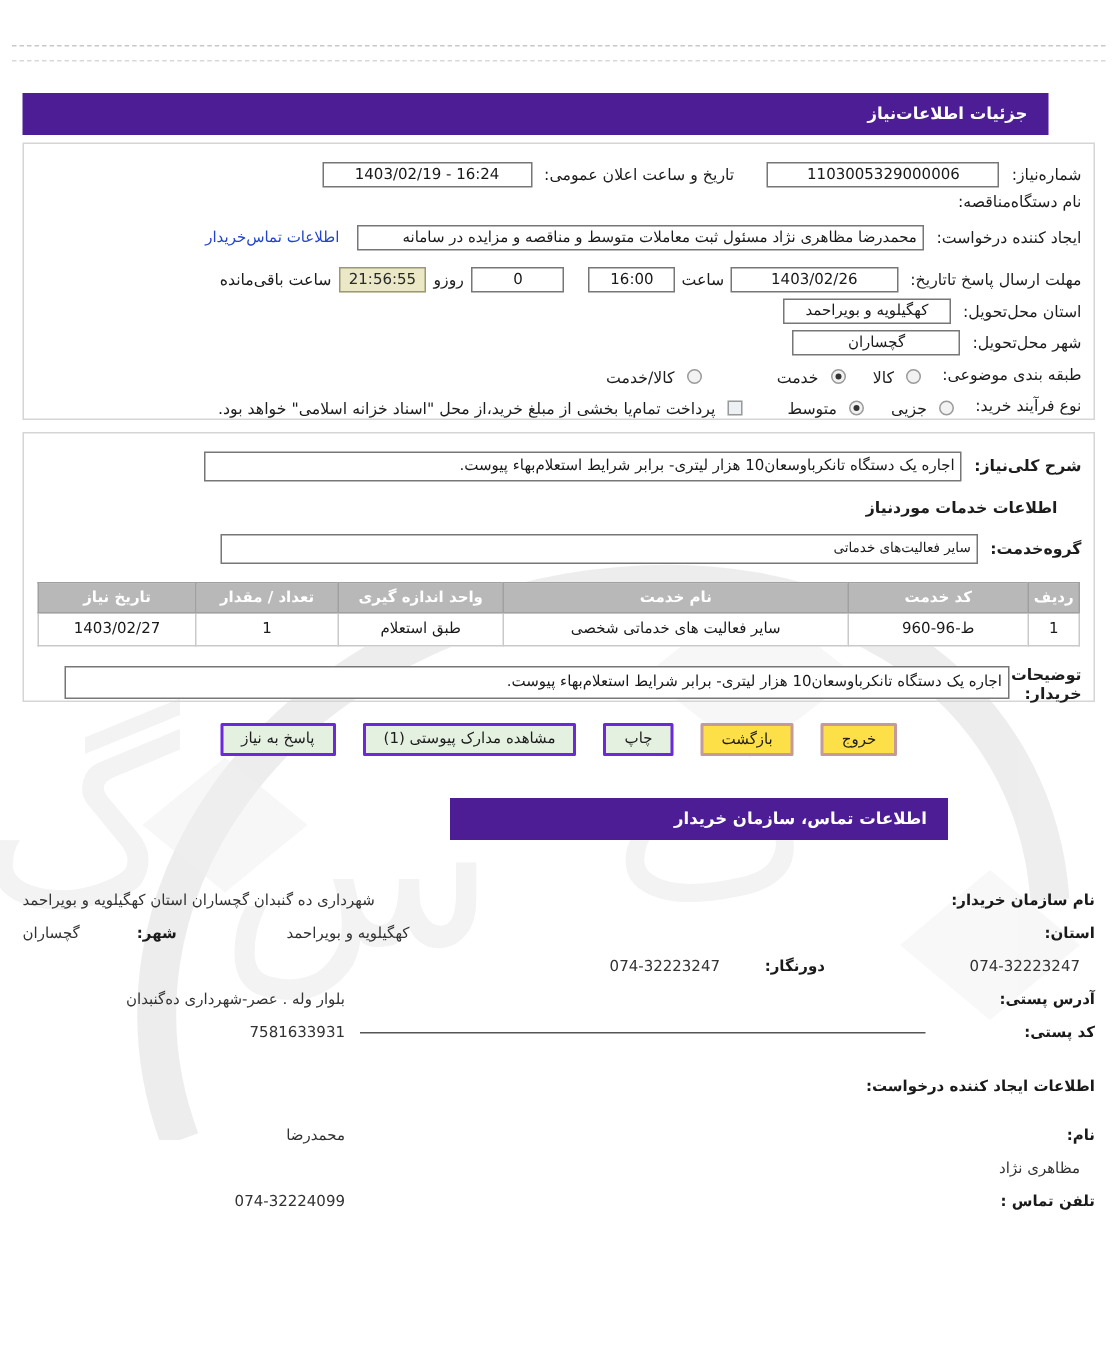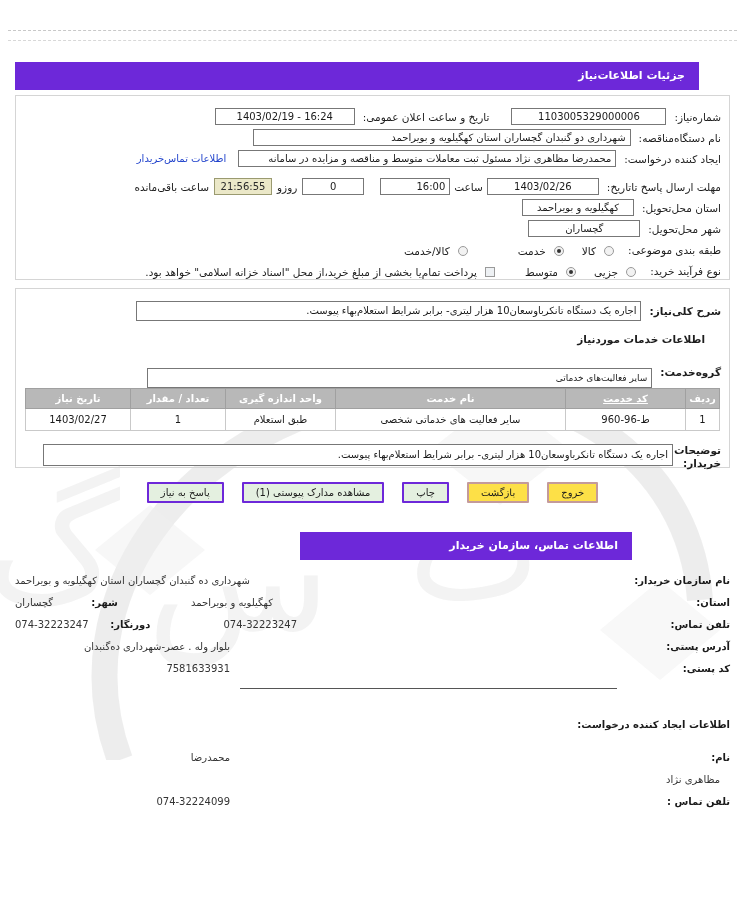--- a/index.html
+++ b/index.html
@@ -36,21 +36,21 @@
     width: 745px; height: 460px;
     pointer-events: none;
     z-index: 0;
     opacity: .45;
   }
 
   .page { position: relative; z-index: 2; }
 
   
   .section-bar {
-    background: #6d28d9;
+    background: #4c1d95;
     color: #ffffff;
     font-size: 11px;
     font-weight: bold;
     padding: 7px 14px 8px 14px;
     text-align: right;
   }
   .bar-wrap1 {
     position: absolute;
     top: 62px; right: 46px; left: 15px;
   }
@@ -268,34 +268,33 @@
 
   <div class="row" style="top:108px; right:24px;">
     <span class="lbl">شماره‌نیاز:</span>
     <span class="fld" style="width:155px; margin-right:8px;">1103005329000006</span>
     <span class="lbl" style="margin-right:22px;">تاریخ و ساعت اعلان عمومی:</span>
     <span class="fld" style="width:140px; margin-right:8px;">16:24 - 1403/02/19</span>
   </div>
 
   <div class="row" style="top:129px; right:24px;">
     <span class="lbl">نام دستگاه‌مناقصه:</span>
-    <span class="fld rt" style="width:378px; margin-right:8px;">شهرداری دو گنبدان گچساران استان کهگیلویه و بویراحمد</span>
   </div>
 
   <div class="row" style="top:150px; right:24px;">
     <span class="lbl">ایجاد کننده درخواست:</span>
     <span class="fld rt" style="width:378px; margin-right:8px;">محمدرضا مظاهری نژاد مسئول ثبت معاملات متوسط و مناقصه و مزایده در سامانه</span>
     <a class="link" style="margin-right:12px;" href="#">اطلاعات تماس‌خریدار</a>
   </div>
 
   <div class="row" style="top:178px; right:24px;">
     <span class="lbl">مهلت ارسال پاسخ تاتاریخ:</span>
     <span class="fld" style="width:112px; margin-right:8px;">1403/02/26</span>
     <span class="lbl" style="margin-right:4px;">ساعت</span>
-    <span class="fld" style="width:70px; margin-right:4px;text-align:right;">16:00</span>
+    <span class="fld" style="width:58px; margin-right:4px;">16:00</span>
     <span class="fld" style="width:62px; margin-right:16px;">0</span>
     <span class="lbl" style="margin-right:5px;">روزو</span>
     <span class="fld timer" style="width:58px; margin-right:5px;">21:56:55</span>
     <span class="lbl" style="margin-right:5px;">ساعت باقی‌مانده</span>
   </div>
 
   <div class="row" style="top:199px; right:24px;">
     <span class="lbl">استان محل‌تحویل:</span>
     <span class="fld" style="width:112px; margin-right:8px;">کهگیلویه و بویراحمد</span>
   </div>
@@ -343,28 +342,28 @@
     <span class="lbl lbl-b">شرح کلی‌نیاز:</span>
     <span class="fld rt" style="width:505px; height:20px; line-height:18px; margin-right:8px;">اجاره یک دستگاه تانکرباوسعان10 هزار  لیتری- برابر  شرایط  استعلام‌بهاء پیوست.</span>
   </div>
 
   <div class="row" style="top:333px; right:40px;">
     <span class="lbl lbl-b">اطلاعات خدمات موردنیاز</span>
   </div>
 
   <div class="row" style="top:356px; right:24px;">
     <span class="lbl lbl-b">گروه‌خدمت:</span>
-    <span class="fld rt" style="width:505px; height:20px; line-height:18px; margin-right:8px; font-size:9px;margin-top:12px;">سایر فعالیت‌های خدماتی</span>
+    <span class="fld rt" style="width:505px; height:20px; line-height:18px; margin-right:8px; font-size:9px;">سایر فعالیت‌های خدماتی</span>
   </div>
 
   <table class="tbl">
     <thead>
       <tr>
         <th style="width:34px;">ردیف</th>
-        <th style="width:120px;text-decoration:underline;">کد خدمت</th>
+        <th style="width:120px;">کد خدمت</th>
         <th>نام خدمت</th>
         <th style="width:110px;">واحد اندازه گیری</th>
         <th style="width:95px;">تعداد / مقدار</th>
         <th style="width:105px;">تاریخ نیاز</th>
       </tr>
     </thead>
     <tbody>
       <tr>
         <td>1</td>
         <td>ط-96-960</td>
@@ -388,31 +387,30 @@
     <div class="btn">مشاهده مدارک پیوستی (1)</div>
     <div class="btn">پاسخ به نیاز</div>
   </div>
 
   <div class="bar-wrap2">
     <div class="section-bar">اطلاعات تماس، سازمان خریدار</div>
   </div>
 
   <div class="contact">
     <div class="crow">
-      <span class="ckey" style="width:490px;">نام سازمان خریدار:</span>
+      <span class="ckey" style="width:490px;margin-top:20px;">نام سازمان خریدار:</span>
       <span class="cval">شهرداری ده گنبدان گچساران استان کهگیلویه و بویراحمد</span>
     </div>
     <div class="crow">
       <span class="ckey" style="width:490px;">استان:</span>
       <span class="cval" style="width:180px;">کهگیلویه و بویراحمد</span>
       <span class="ckey" style="width:60px;">شهر:</span>
       <span class="cval">گچساران</span>
     </div>
     <div class="crow">
-      <span class="ckey" style="width:490px;">تلفن تماس:</span>
       <span class="cval" style="width:180px;">074-32223247</span>
       <span class="ckey" style="width:60px;">دورنگار:</span>
       <span class="cval">074-32223247</span>
     </div>
     <div class="crow">
       <span class="ckey" style="width:490px;">آدرس پستی:</span>
       <span class="cval">بلوار وله . عصر-شهرداری ده‌گنبدان</span>
     </div>
     <div class="crow">
       <span class="ckey" style="width:490px;">کد پستی:</span>

